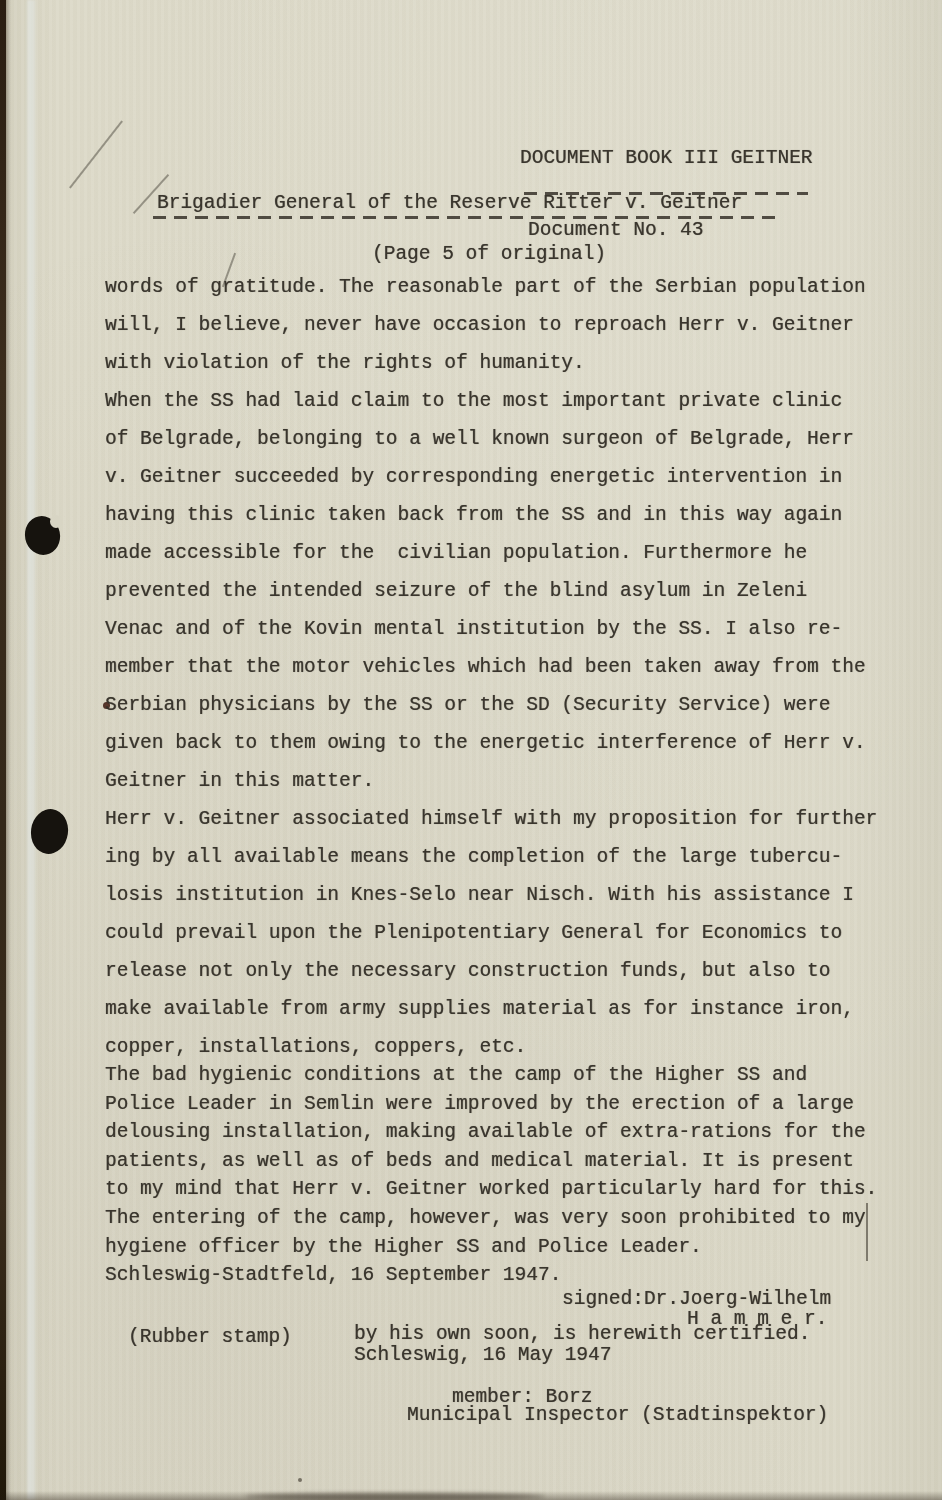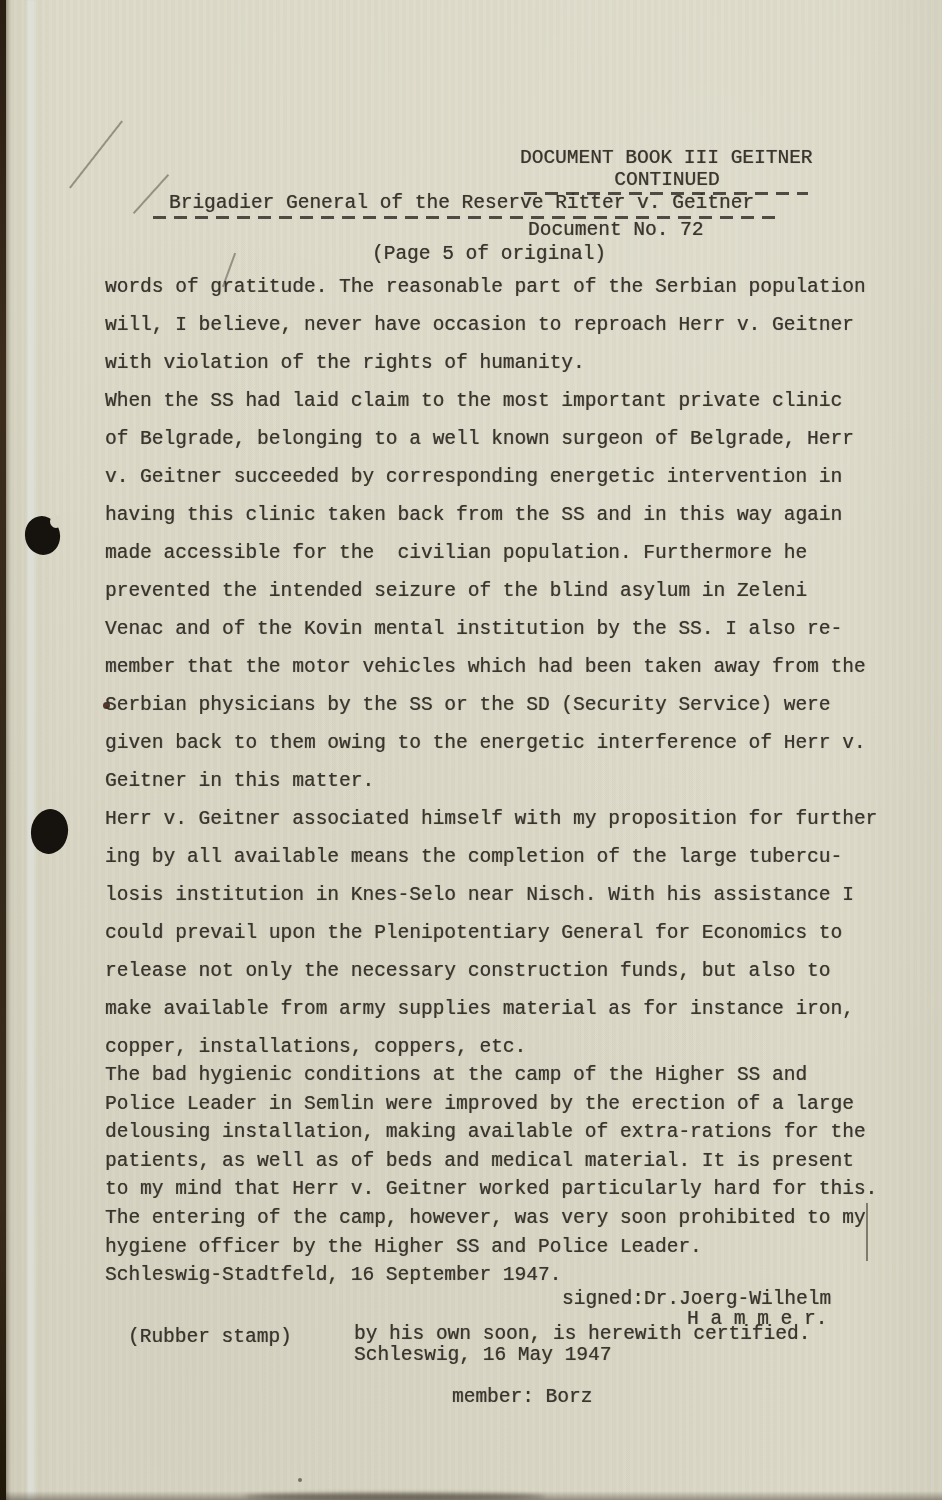--- a/index.html
+++ b/index.html
@@ -60,32 +60,32 @@
   <div class="hole hole-2"></div>
 
   <div class="pencil pm1"></div>
   <div class="pencil pm2"></div>
   <div class="pencil pm3"></div>
   <div class="ink-dot"></div>
   <div class="margin-line"></div>
   <div class="speck" style="left:298px; top:1478px;"></div>
 
   <div class="abs ink fs" style="left:520px; top:147px;">DOCUMENT BOOK III GEITNER</div>
-  <div class="abs ink fs" style="left:524px; top:169px; width:286px; text-align:center;">CONTINUED</div>
   <div class="dashline" style="left:524px; top:192px; width:284px;"></div>
-  <div class="abs ink fs" style="left:169px; top:192px;">Brigadier General of the Reserve Ritter v. Geitner</div>
+  <div class="abs ink fs" style="left:157px; top:192px;">Brigadier General of the Reserve Ritter v. Geitner</div>
   <div class="dashline" style="left:153px; top:216px; width:622px;"></div>
-  <div class="abs ink fs" style="left:528px; top:219px;">Document No. 72</div>
+  <div class="abs ink fs" style="left:528px; top:219px;">Document No. 43</div>
   <div class="abs ink fs" style="left:372px; top:243px;">(Page 5 of original)</div>
 
   <div class="abs ink fs body-block" style="left:105px; top:268px;"><div class="tline">words of gratitude. The reasonable part of the Serbian population</div><div class="tline">will, I believe, never have occasion to reproach Herr v. Geitner</div><div class="tline">with violation of the rights of humanity.</div><div class="tline">When the SS had laid claim to the most important private clinic</div><div class="tline">of Belgrade, belonging to a well known surgeon of Belgrade, Herr</div><div class="tline">v. Geitner succeeded by corresponding energetic intervention in</div><div class="tline">having this clinic taken back from the SS and in this way again</div><div class="tline">made accessible for the  civilian population. Furthermore he</div><div class="tline">prevented the intended seizure of the blind asylum in Zeleni</div><div class="tline">Venac and of the Kovin mental institution by the SS. I also re-</div><div class="tline">member that the motor vehicles which had been taken away from the</div><div class="tline">Serbian physicians by the SS or the SD (Security Service) were</div><div class="tline">given back to them owing to the energetic interference of Herr v.</div><div class="tline">Geitner in this matter.</div><div class="tline">Herr v. Geitner associated himself with my proposition for further</div><div class="tline">ing by all available means the completion of the large tubercu-</div><div class="tline">losis institution in Knes-Selo near Nisch. With his assistance I</div><div class="tline">could prevail upon the Plenipotentiary General for Economics to</div><div class="tline">release not only the necessary construction funds, but also to</div><div class="tline">make available from army supplies material as for instance iron,</div><div class="tline">copper, installations, coppers, etc.</div></div>
 
   <div class="abs ink fs closing-block" style="left:105px; top:1061px;"><div class="tline">The bad hygienic conditions at the camp of the Higher SS and</div><div class="tline">Police Leader in Semlin were improved by the erection of a large</div><div class="tline">delousing installation, making available of extra-rations for the</div><div class="tline">patients, as well as of beds and medical material. It is present</div><div class="tline">to my mind that Herr v. Geitner worked particularly hard for this.</div><div class="tline">The entering of the camp, however, was very soon prohibited to my</div><div class="tline">hygiene officer by the Higher SS and Police Leader.</div><div class="tline">Schleswig-Stadtfeld, 16 September 1947.</div></div>
 
   <div class="abs ink fs" style="left:562px; top:1288px;">signed:Dr.Joerg-Wilhelm</div>
   <div class="abs ink fs" style="left:687px; top:1308px;">H a m m e r.</div>
   <div class="abs ink fs" style="left:128px; top:1326px;">(Rubber stamp)</div>
   <div class="abs ink fs cert-block" style="left:354px; top:1324px;"><div class="tline">by his own soon, is herewith certified.</div><div class="tline">Schleswig, 16 May 1947</div></div>
   <div class="abs ink fs" style="left:452px; top:1386px;">member: Borz</div>
+  <div class="abs ink fs" style="left:407px; top:1404px;">Municipal Inspector (Stadtinspektor)</div>
 
   <div class="bottom-smudge"></div>
   <div class="bottom-vignette"></div>
 </div>
 
 </body></html>

